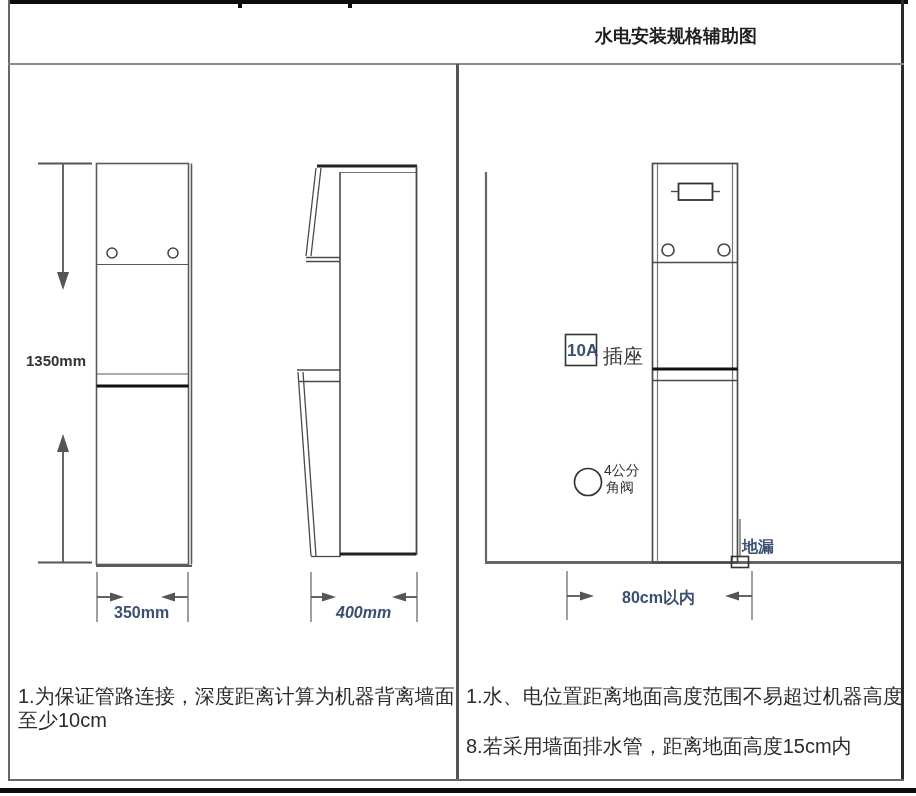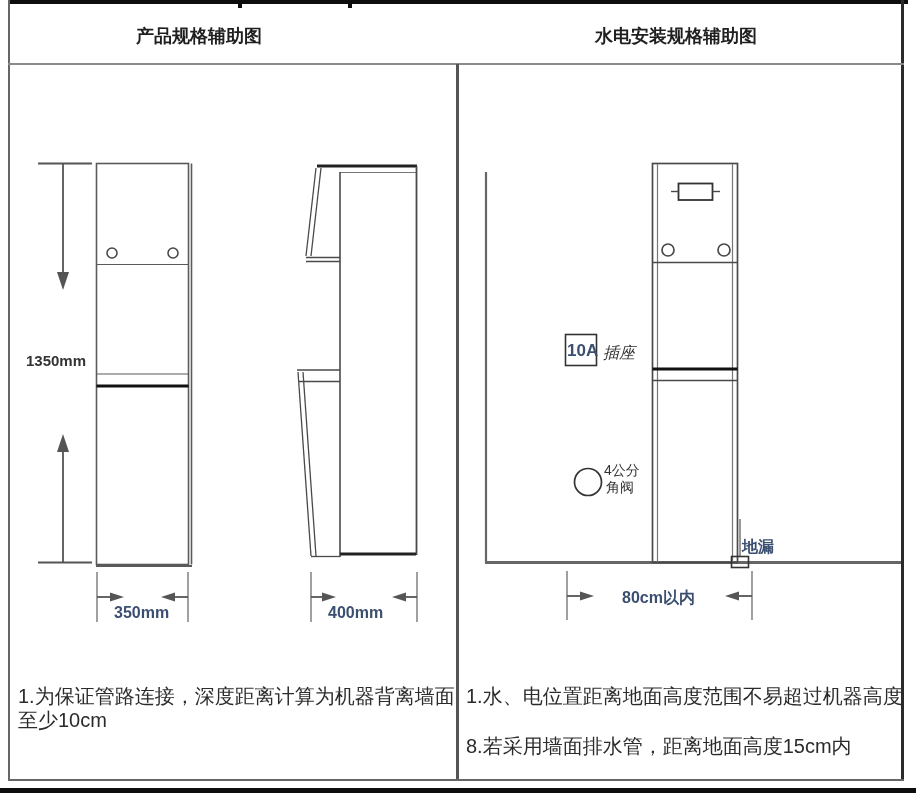--- a/index.html
+++ b/index.html
@@ -20,21 +20,20 @@
   <div class="border" style="left:8px;top:0;width:900px;height:4px;background:#0d0d0d;"></div>
   <div class="border" style="left:238px;top:0;width:4px;height:8px;background:#0d0d0d;"></div>
   <div class="border" style="left:348px;top:0;width:4px;height:8px;background:#0d0d0d;"></div>
   <div class="border" style="left:8px;top:0;width:2px;height:781px;background:#666;"></div>
   <div class="border" style="left:901px;top:0;width:3px;height:781px;background:#2a2a2a;"></div>
   <div class="border" style="left:8px;top:63px;width:896px;height:2px;background:#8a8a8a;"></div>
   <div class="border" style="left:456px;top:64px;width:3px;height:717px;background:#555;"></div>
   <div class="border" style="left:8px;top:779px;width:896px;height:2px;background:#666;"></div>
   <div class="border" style="left:0;top:788px;width:916px;height:5px;background:#0d0d0d;"></div>
 
-  <div class="title" style="left:199px;top:24px;">产品规格辅助图</div>
   <div class="title" style="left:676px;top:24px;">水电安装规格辅助图</div>
 
   <svg width="916" height="796" viewBox="0 0 916 796">
 
     <g stroke="#5a5a5a" fill="none">
       <rect x="96.5" y="163.5" width="92" height="401" stroke-width="1.6"></rect>
       <line x1="191.5" y1="163.5" x2="191.5" y2="564.5" stroke-width="1.6"></line>
       <line x1="96" y1="566" x2="192" y2="566" stroke-width="2.2"></line>
       <circle cx="112" cy="253" r="5" stroke="#444" stroke-width="1.5"></circle>
       <circle cx="173" cy="253" r="5" stroke="#444" stroke-width="1.5"></circle>
@@ -124,24 +123,24 @@
       <line x1="752" y1="571" x2="752" y2="620" stroke-width="1.4"></line>
       <line x1="567" y1="596" x2="581" y2="596" stroke="#555" stroke-width="1.8"></line>
       <polygon points="594,596 580,591.5 580,600.5" stroke="none"></polygon>
       <line x1="738" y1="596" x2="752" y2="596" stroke="#555" stroke-width="1.8"></line>
       <polygon points="725,596 739,591.5 739,600.5" stroke="none"></polygon>
     </g>
   </svg>
 
   <div class="label dim" style="left:26px;top:352px;font-size:15px;color:#333;">1350mm</div>
   <div class="label dim" style="left:114px;top:604px;font-size:16px;text-align:right;">350mm</div>
-  <div class="label dim" style="left:328px;top:604px;font-size:16px;">400mm</div>
+  <div class="label dim" style="left:336px;top:604px;font-size:16px;font-style:italic;">400mm</div>
 
   <div class="label dim" style="left:567px;top:341px;font-size:17px;">10A</div>
-  <div class="label" style="left:603px;top:343px;font-size:16px;font-style:italic;">插座</div>
+  <div class="label" style="left:603px;top:343px;font-size:20px;">插座</div>
   <div class="label" style="left:604px;top:462px;font-size:14px;">4公分</div>
   <div class="label" style="left:606px;top:479px;font-size:14px;">角阀</div>
   <div class="label dim" style="left:742px;top:537px;font-size:16px;">地漏</div>
   <div class="label dim" style="left:622px;top:588px;font-size:16px;text-align:center;">80cm以内</div>
 
   <div class="note" style="left:18px;top:684px;">1.为保证管路连接，深度距离计算为机器背离墙面</div>
   <div class="note" style="left:18px;top:708px;">至少10cm</div>
 
   <div class="note" style="left:466px;top:684px;">1.水、电位置距离地面高度范围不易超过机器高度</div>
   <div class="note" style="left:466px;top:734px;">8.若采用墙面排水管，距离地面高度15cm内</div>

